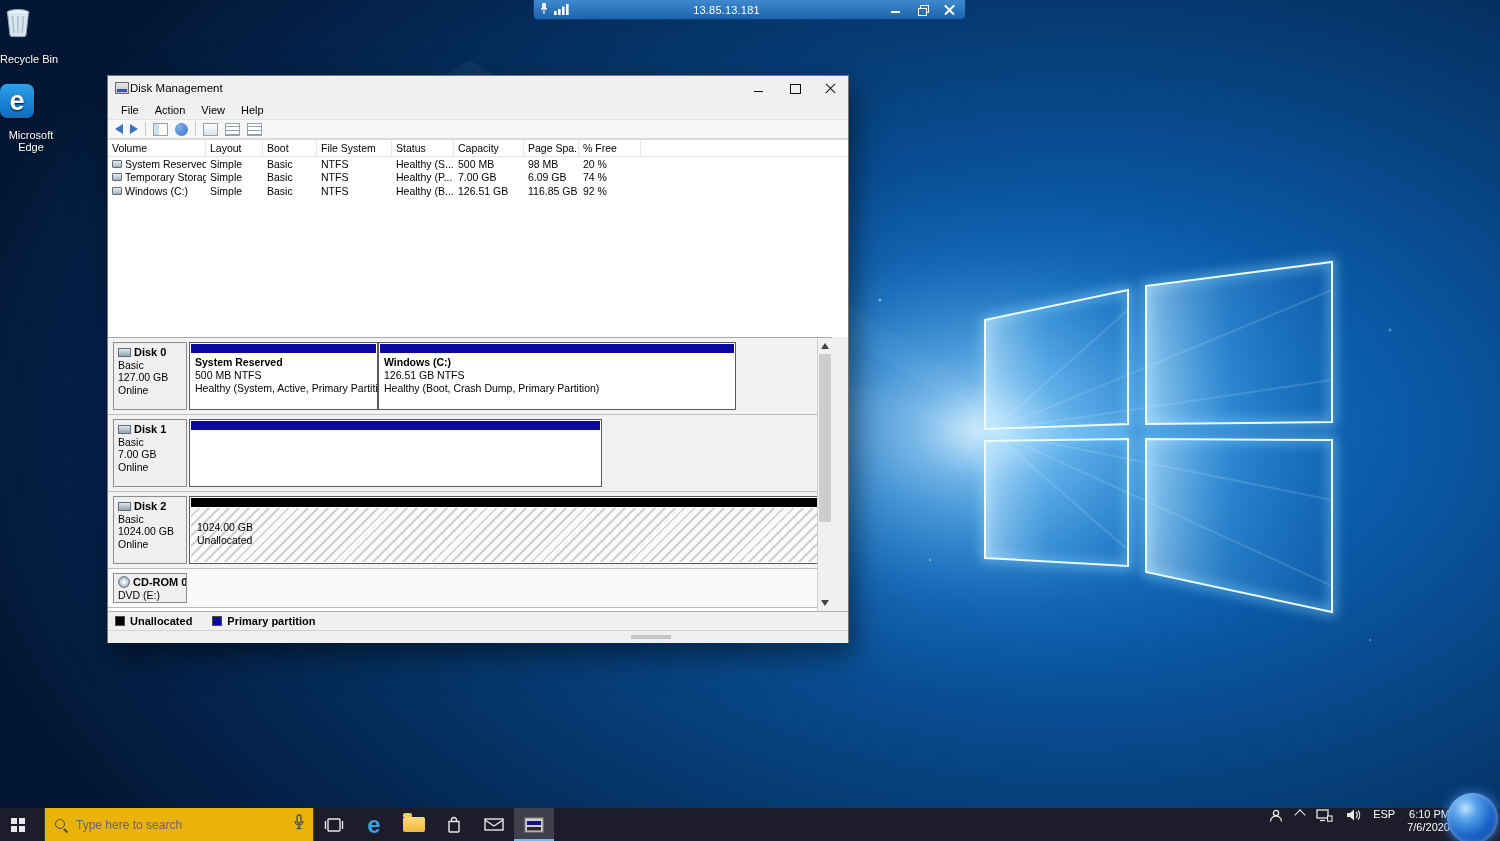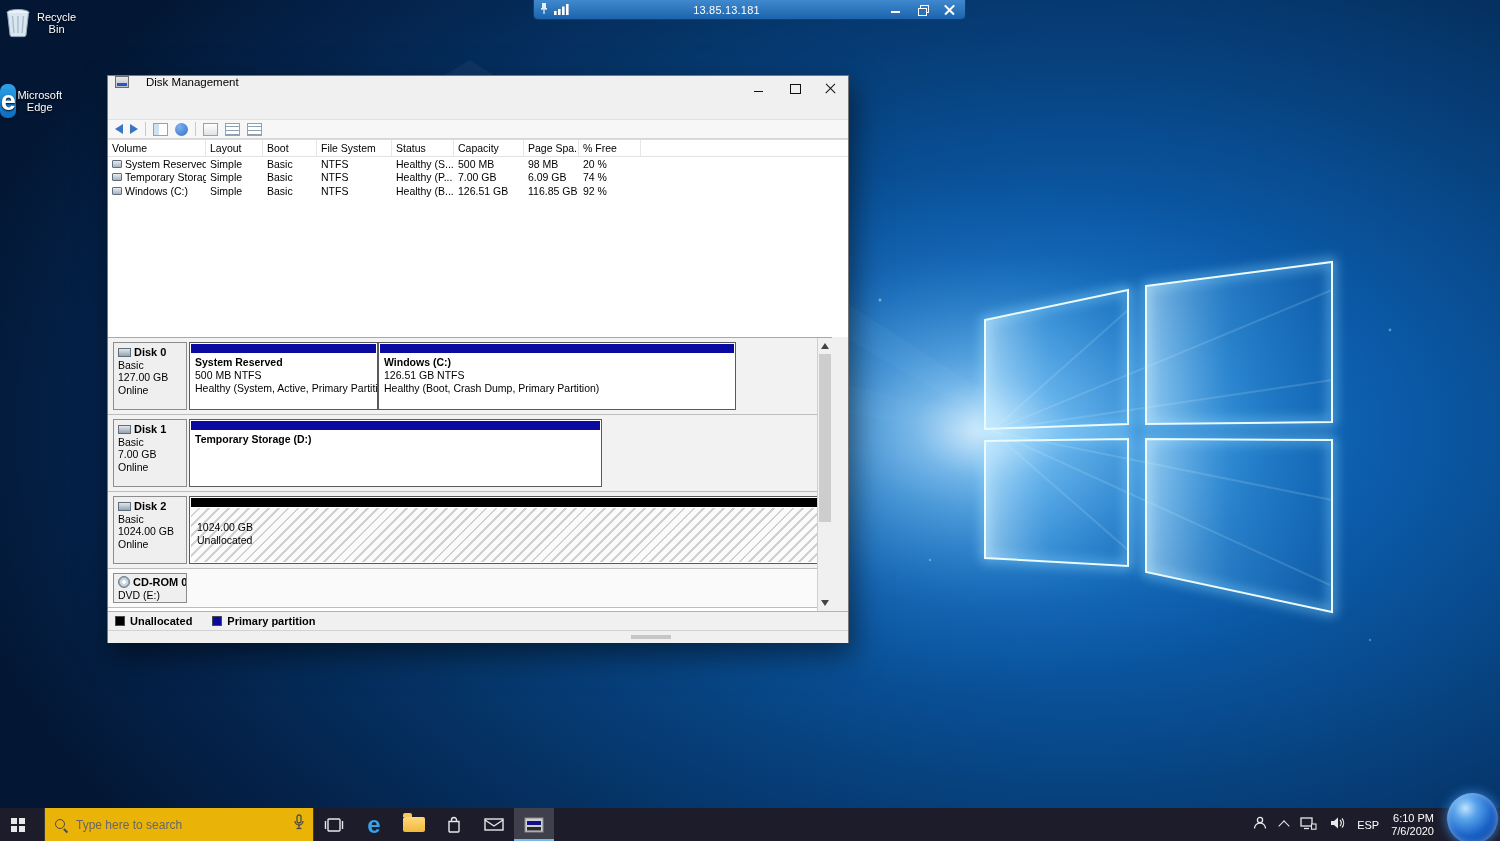--- a/index.html
+++ b/index.html
@@ -6,21 +6,21 @@
   html,body{width:1500px;height:841px;overflow:hidden}
   body{position:relative;font-family:"Liberation Sans",sans-serif;background:#041c3d}
 
   
   .wallpaper{position:absolute;inset:0;z-index:0;
     background:radial-gradient(1150px 720px at 72% 51%,
       #1178cb 0%, #0b5aa8 28%, #07427f 50%, #053162 68%, #04224a 85%, #031734 100%);}
   .wp-logo{position:absolute;left:0;top:0;z-index:1}
 
   
-  .dicon{position:absolute;width:62px;display:flex;flex-direction:row;align-items:center;gap:1px;
+  .dicon{position:absolute;width:62px;display:flex;flex-direction:column;align-items:flex-start;gap:11px;
     color:#fff;font-size:11px;line-height:12px;text-align:center;
     text-shadow:0 1px 2px rgba(0,0,0,.95);z-index:2;cursor:default}
   .edge-tile{width:34px;height:34px;border-radius:7px;background:linear-gradient(#2ea0e8,#0c6cc0);
     display:flex;align-items:center;justify-content:center;box-shadow:0 1px 3px rgba(0,0,0,.5)}
   .edge-e-white{color:#fff;font-size:27px;font-weight:bold;line-height:1}
 
   
   .rdp-bar{position:absolute;left:533px;top:0;width:433px;height:20px;z-index:55;
     background:linear-gradient(#4089ce,#1c63ad);border:1px solid #0d3f76;border-top:none;
     border-radius:0 0 5px 5px;display:flex;align-items:center;padding:0 5px;gap:5px;color:#fff}
@@ -31,21 +31,21 @@
   .wi-restore::before{content:"";position:absolute;left:3px;top:1px;width:7px;height:6px;border:1px solid #fff}
   .wi-restore::after{content:"";position:absolute;left:1px;top:4px;width:7px;height:6px;border:1px solid #fff;background:#2a71b8}
   .wi-close::before,.wi-close::after{content:"";position:absolute;left:-1px;top:5px;width:13px;height:1.6px;background:#fff}
   .wi-close::before{transform:rotate(45deg)}
   .wi-close::after{transform:rotate(-45deg)}
 
   
   .dm-window{position:absolute;left:107px;top:75px;width:742px;height:568px;z-index:10;
     background:#f0f0f0;border:1px solid #767676;box-shadow:5px 12px 28px rgba(0,0,0,.5);font-size:11px;color:#000}
   .dm-titlebar{position:absolute;top:0;left:0;right:0;height:24px;background:#f0f0f0;
-    display:flex;padding-left:7px;gap:17px;font-size:11.5px}
+    display:flex;align-items:center;padding-left:7px;gap:1px;font-size:11.5px}
   .dm-title-icon{width:14px;height:12px;background:linear-gradient(#e8e8e8,#b9bec4);border:1px solid #6d6d6d;position:relative}
   .dm-title-icon::after{content:"";position:absolute;left:1px;right:1px;bottom:1px;height:3px;background:#2a55c8}
   .dm-ctrls{margin-left:auto;display:flex;height:100%}
   .dm-ctrl{width:36px;display:flex;align-items:center;justify-content:center;cursor:pointer}
   .bi{position:relative;width:11px;height:11px;display:inline-block}
   .bi-min::after{content:"";position:absolute;left:1px;right:1px;bottom:2px;height:1px;background:#111}
   .bi-max::after{content:"";position:absolute;left:1px;top:1px;width:9px;height:8px;border:1px solid #111}
   .bi-close::before,.bi-close::after{content:"";position:absolute;left:-1px;top:5px;width:13px;height:1.4px;background:#111}
   .bi-close::before{transform:rotate(45deg)}
   .bi-close::after{transform:rotate(-45deg)}
@@ -115,21 +115,21 @@
   .search-ico::before{content:"";position:absolute;left:2px;top:2px;width:8px;height:8px;border:1.6px solid #4a4a4a;border-radius:50%}
   .search-ico::after{content:"";position:absolute;left:11px;top:11px;width:5px;height:1.6px;background:#4a4a4a;
     transform:rotate(45deg);transform-origin:left center}
   .search-input{flex:1;border:none;outline:none;background:transparent;font-size:12px;color:#333;font-family:inherit}
   .search-input::placeholder{color:#666}
   .tb-btn{width:40px;height:100%;display:flex;align-items:center;justify-content:center;cursor:pointer}
   .tb-btn.active{background:rgba(255,255,255,.16);box-shadow:inset 0 -2px 0 #76b9ed}
   .edge-e{color:#35a3e8;font-size:24px;font-weight:bold;line-height:1}
   .folder-ico{position:relative;width:22px;height:15px;background:linear-gradient(#ffd97a,#f2b83d);border-radius:2px}
   .folder-ico::before{content:"";position:absolute;top:-4px;left:0;width:9px;height:4px;background:#f6c95a;border-radius:2px 2px 0 0}
-  .tb-tray{margin-left:auto;display:flex;align-items:center;gap:12px;height:100%;padding-right:66px}
+  .tb-tray{margin-left:auto;display:flex;gap:12px;height:100%;padding-right:50px}
   .chev-up{width:8px;height:8px;border-left:1.7px solid #e8e8e8;border-top:1.7px solid #e8e8e8;transform:rotate(45deg);margin-top:3px}
   .tb-lang{font-size:11px;color:#fff}
   .tb-clock{font-size:11px;color:#fff;text-align:right;line-height:12.5px;cursor:default}
   .assistant-circle{position:absolute;right:2px;bottom:-3px;width:51px;height:51px;border-radius:50%;z-index:60;cursor:pointer;
     background:radial-gradient(circle at 36% 30%,#bfe2ff 0%,#57a2ea 24%,#1b63c8 56%,#0a3a8c 100%);
     box-shadow:0 0 12px rgba(60,140,230,.9), inset 0 0 6px rgba(255,255,255,.45)}
 </style>
 </head>
 <body>
 
@@ -241,20 +241,26 @@
         </span>
       <span class="dm-ctrl">
           <i class="bi bi-max"></i>
         </span>
       <span class="dm-ctrl">
           <i class="bi bi-close"></i>
         </span>
     </span>
   </div>
 
+  <div class="dm-menubar">
+    <span class="dm-menu">File</span>
+    <span class="dm-menu">Action</span>
+    <span class="dm-menu">View</span>
+    <span class="dm-menu">Help</span>
+  </div>
 
   <div class="dm-toolbar">
     <span class="tb-arrow-l"></span>
     <span class="tb-arrow-r"></span>
     <span class="tsep"></span>
     <span class="tbi tbi-tree"></span>
     <span class="tbi tbi-help"></span>
     <span class="tsep"></span>
     <span class="tbi"></span>
     <span class="tbi tbi-lines"></span>
@@ -349,21 +355,20 @@
             <span class="disk-ico"></span>
             <span>Disk 1</span>
           </div>
         <div>Basic</div>
         <div>7.00 GB</div>
         <div>Online</div>
       </div>
       <div class="g-part" style="left:81px;width:413px">
         <div class="g-strip" style="background: rgb(10, 10, 160);"></div>
         <div class="g-body">
-          <div class="g-pname">Temporary Storage  (D:)</div>
         </div>
       </div>
     </div>
 
     <div class="g-row">
       <div class="g-label">
         <div class="nm">
             <span class="disk-ico"></span>
             <span>Disk 2</span>
           </div>

